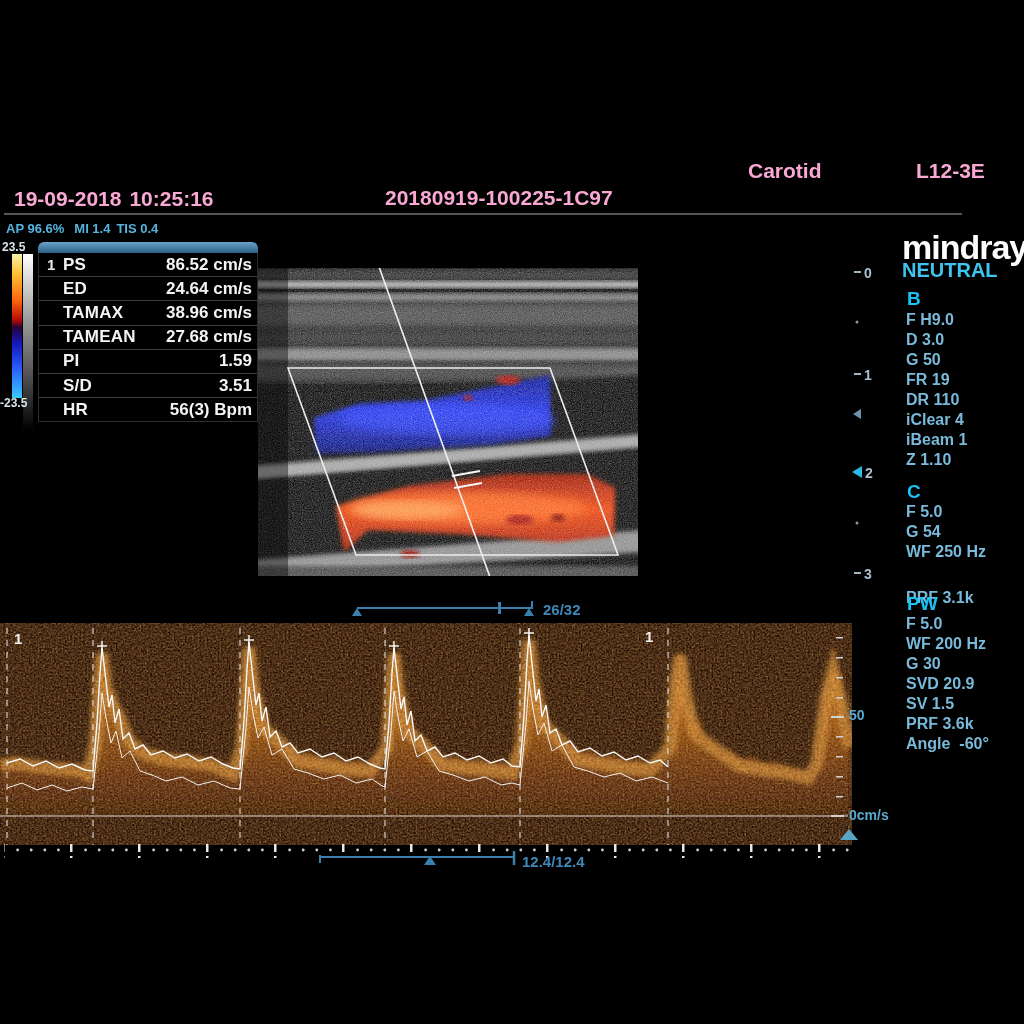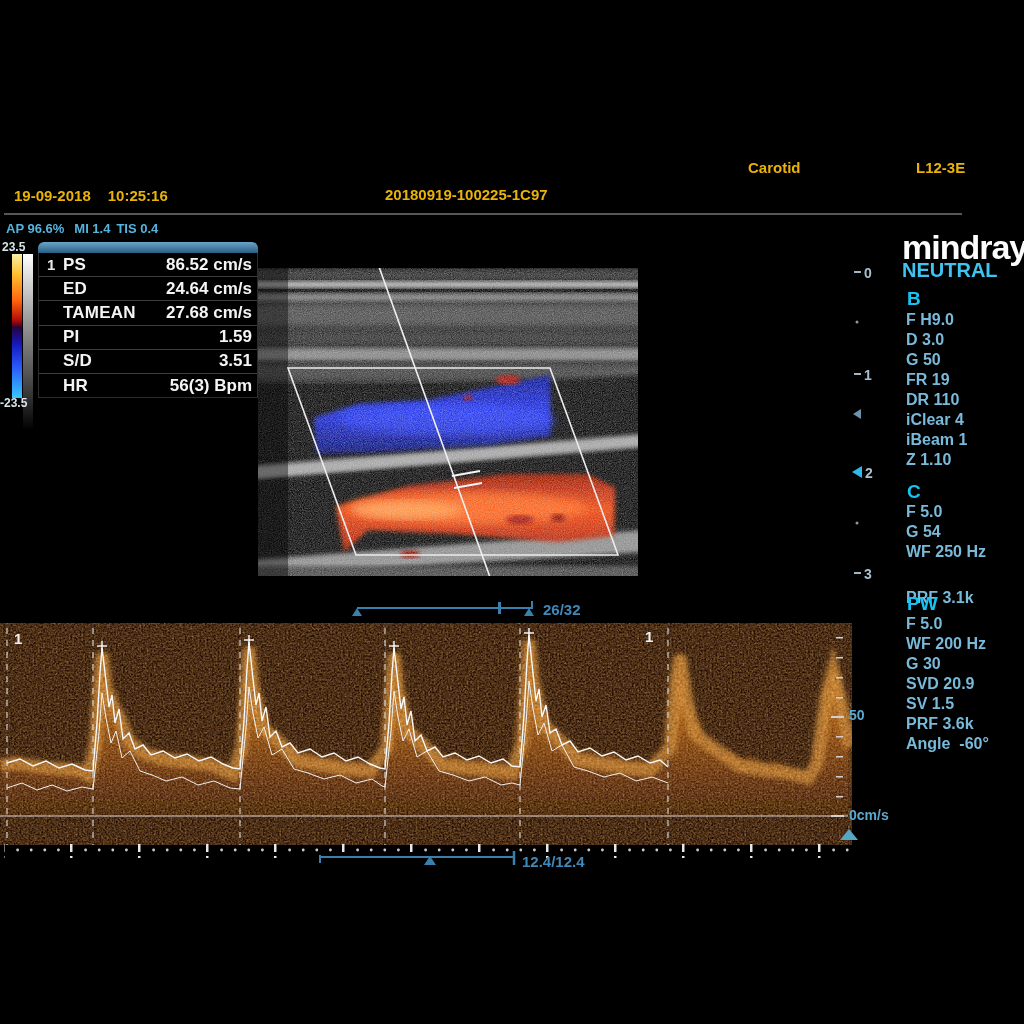--- a/index.html
+++ b/index.html
@@ -1,19 +1,19 @@
 <!DOCTYPE html>
 <html><head>
 <meta charset="utf-8">
 <style>
   html,body{margin:0;padding:0;background:#000;}
   #screen{position:relative;width:1024px;height:1024px;background:#000;overflow:hidden;
           font-family:"Liberation Sans",sans-serif;font-weight:bold;}
   .abs{position:absolute;}
-  .hdr{font-size:15px;color:#eab308;}
+  .hdr{font-size:21px;color:#f9a8d4;}
   .divider{height:2px;background:#565656;}
   .status{font-size:13px;color:#55b4de;white-space:pre;}
   .cs-label{font-size:12px;color:#d7e4ea;}
   
   #meas{left:38px;top:242px;width:220px;}
   #meas .cap{height:11px;border-radius:6px 6px 0 0;background:linear-gradient(180deg,#69a4c9,#2c5e85);}
   #meas .body{background:#000;border:1px solid #2c2c2c;border-top:none;}
   .mrow{position:relative;height:23.2px;display:flex;align-items:center;border-top:1px solid #3d3d3d;}
   .mrow:first-child{border-top:none;}
   .mrow .lbl{margin-left:24px;font-size:17px;color:#f4f4f4;letter-spacing:.2px;}
@@ -30,21 +30,21 @@
   .tri-up{width:0;height:0;border-left:9px solid transparent;border-right:9px solid transparent;border-bottom:11px solid #57a6c6;}
   .cbar{width:10px;}
 </style>
 </head>
 <body>
 
 <div id="screen">
 
   <div class="abs hdr" style="left:748px;top:159px;">Carotid</div>
   <div class="abs hdr" style="left:916px;top:159px;">L12-3E</div>
-  <div class="abs hdr" style="left:14px;top:187px;display:flex;gap:17px;">
+  <div class="abs hdr" style="left:14px;top:187px;display:flex;gap:8px;">
     <span>19-09-2018</span>
     <span>10:25:16</span>
   </div>
   <div class="abs hdr" style="left:385px;top:186px;">20180919-100225-1C97</div>
   <div class="abs divider" style="left:4px;top:213px;width:958px;"></div>
   <div class="abs status" style="left:6px;top:221px;display:flex;">
     <span>AP 96.6%</span><span style="width:10px"></span>
     <span>MI 1.4</span><span style="width:6px"></span>
     <span>TIS 0.4</span>
   </div>
@@ -58,20 +58,24 @@
     <div class="cap"></div>
     <div class="body">
       <div class="mrow">
         <span id="cursor-id">1</span>
         <span class="lbl">PS</span>
           <span class="val">86.52 cm/s</span>
         </div>
       <div class="mrow">
           <span class="lbl">ED</span>
           <span class="val">24.64 cm/s</span>
+        </div>
+      <div class="mrow">
+          <span class="lbl">TAMAX</span>
+          <span class="val">38.96 cm/s</span>
         </div>
       <div class="mrow">
           <span class="lbl">TAMEAN</span>
           <span class="val">27.68 cm/s</span>
         </div>
       <div class="mrow">
           <span class="lbl">PI</span>
           <span class="val">1.59</span>
         </div>
       <div class="mrow">

